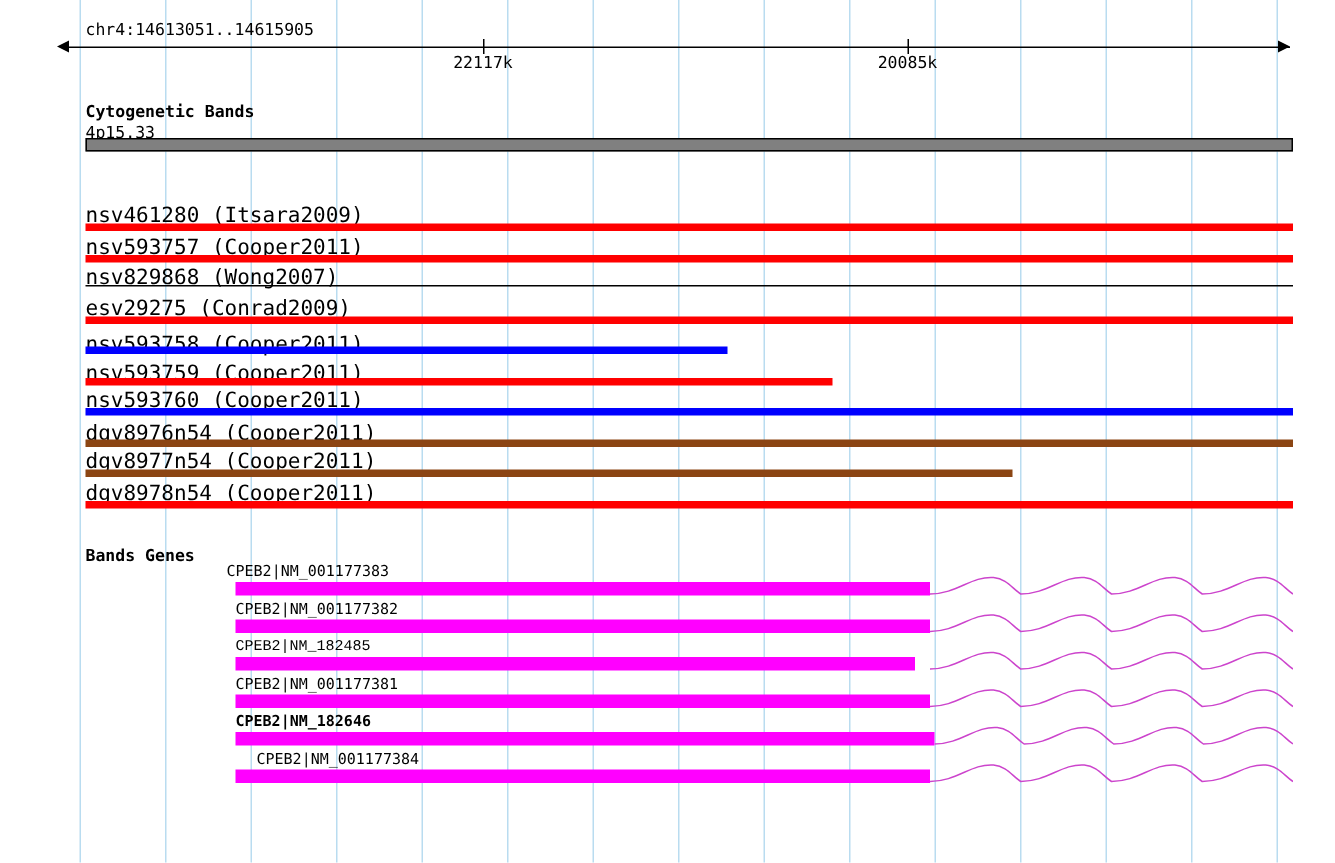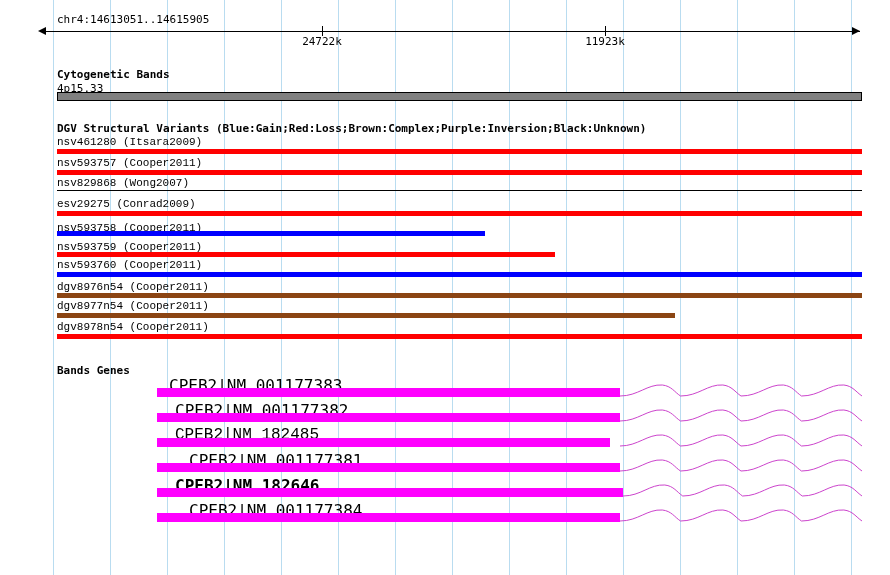--- a/index.html
+++ b/index.html
@@ -110,38 +110,36 @@
     height: 9px;
     background: #808080;
     border: 1px solid #000;
     box-sizing: border-box;
   }
 
   
   .dgv-row-label {
     position: absolute;
     left: 57px;
-    font-size: 11px;
-    white-space: nowrap;
-    font-family: Liberation Mono, monospace;
+    font-size: 14px;
+    white-space: nowrap;
   }
   .dgv-bar {
     position: absolute;
     height: 5px;
   }
   .dgv-bar.thin {
     height: 1px;
   }
 
   
   .gene-label {
     position: absolute;
-    font-size: 16px;
-    white-space: nowrap;
-    margin-left: 18px;
+    font-size: 10px;
+    white-space: nowrap;
   }
   .gene-bar {
     position: absolute;
     height: 9px;
     background: #ff00ff;
   }
 
   .squiggle {
     position: absolute;
     pointer-events: none;
@@ -169,30 +167,29 @@
   </div>
 
 <div class="stage">
 
   <div class="loc-label">chr4:14613051..14615905</div>
   <div class="ruler-line"></div>
   <div class="ruler-arrow left"></div>
   <div class="ruler-arrow right"></div>
   <div id="ruler-ticks">
       <div class="tick" style="left: 322px;"></div>
-      <div class="tick-label" style="left: 322px;">24722k</div>
+      <div class="tick-label" style="left: 322px;">22117k</div>
       <div class="tick" style="left: 605px;"></div>
-      <div class="tick-label" style="left: 605px;">11923k</div>
+      <div class="tick-label" style="left: 605px;">20085k</div>
     </div>
 
   <div class="section-title" style="top:68px;text-align:right;">Cytogenetic Bands</div>
   <div class="band-label">4p15.33</div>
   <div class="band-bar"></div>
 
-  <div class="section-title" style="top:122px;">DGV Structural Variants (Blue:Gain;Red:Loss;Brown:Complex;Purple:Inversion;Black:Unknown)</div>
   <div id="dgv-track">
       <div class="dgv-row-label" style="top: 136px;">nsv461280 (Itsara2009)</div>
       <div class="dgv-bar" style="top: 149px; left: 57px; width: 805px; background: rgb(255, 0, 0);"></div>
       <div class="dgv-row-label" style="top: 156.5px;">nsv593757 (Cooper2011)</div>
       <div class="dgv-bar" style="top: 169.5px; left: 57px; width: 805px; background: rgb(255, 0, 0);"></div>
       <div class="dgv-row-label" style="top: 177px;">nsv829868 (Wong2007)</div>
       <div class="dgv-bar thin" style="top: 190px; left: 57px; width: 805px; background: rgb(0, 0, 0);"></div>
       <div class="dgv-row-label" style="top: 197.5px; text-align: center;">esv29275 (Conrad2009)</div>
       <div class="dgv-bar" style="top: 210.5px; left: 57px; width: 805px; background: rgb(255, 0, 0);"></div>
       <div class="dgv-row-label" style="top: 222px;">nsv593758 (Cooper2011)</div>
@@ -219,21 +216,21 @@
       <div class="gene-label" style="top: 401px; left: 157px;">CPEB2|NM_001177382</div>
       <div class="gene-bar" style="top: 413px; left: 157px; width: 463px;"></div>
       <svg class="squiggle" width="242" height="20" style="left: 620px; top: 407px;">
         <path d="M 0 14 C 18.15 14, 27.225 2, 42.349999999999994 3 C 51.425 4, 54.45 10, 60.5 14 C 78.65 14, 87.725 2, 102.85 3 C 111.925 4, 114.95 10, 121 14 C 139.15 14, 148.225 2, 163.35 3 C 172.425 4, 175.45 10, 181.5 14 C 199.65 14, 208.725 2, 223.85 3 C 232.925 4, 235.95 10, 242 14" fill="none" stroke="#cc44cc" stroke-width="1"></path>
       </svg>
       <div class="gene-label" style="top: 426px; left: 157px; font-family: Liberation Mono, monospace;">CPEB2|NM_182485</div>
       <div class="gene-bar" style="top: 438px; left: 157px; width: 453px;"></div>
       <svg class="squiggle" width="242" height="20" style="left: 620px; top: 432px;">
         <path d="M 0 14 C 18.15 14, 27.225 2, 42.349999999999994 3 C 51.425 4, 54.45 10, 60.5 14 C 78.65 14, 87.725 2, 102.85 3 C 111.925 4, 114.95 10, 121 14 C 139.15 14, 148.225 2, 163.35 3 C 172.425 4, 175.45 10, 181.5 14 C 199.65 14, 208.725 2, 223.85 3 C 232.925 4, 235.95 10, 242 14" fill="none" stroke="#cc44cc" stroke-width="1"></path>
       </svg>
-      <div class="gene-label" style="top: 451px; left: 171px;">CPEB2|NM_001177381</div>
+      <div class="gene-label" style="top: 451px; left: 157px;">CPEB2|NM_001177381</div>
       <div class="gene-bar" style="top: 463px; left: 157px; width: 463px;"></div>
       <svg class="squiggle" width="242" height="20" style="left: 620px; top: 457px;">
         <path d="M 0 14 C 18.15 14, 27.225 2, 42.349999999999994 3 C 51.425 4, 54.45 10, 60.5 14 C 78.65 14, 87.725 2, 102.85 3 C 111.925 4, 114.95 10, 121 14 C 139.15 14, 148.225 2, 163.35 3 C 172.425 4, 175.45 10, 181.5 14 C 199.65 14, 208.725 2, 223.85 3 C 232.925 4, 235.95 10, 242 14" fill="none" stroke="#cc44cc" stroke-width="1"></path>
       </svg>
       <div class="gene-label" style="top: 476px; left: 157px; font-weight: bold;">CPEB2|NM_182646</div>
       <div class="gene-bar" style="top: 488px; left: 157px; width: 466px;"></div>
       <svg class="squiggle" width="239" height="20" style="left: 623px; top: 482px;">
         <path d="M 0 14 C 17.925 14, 26.8875 2, 41.824999999999996 3 C 50.7875 4, 53.775 10, 59.75 14 C 77.675 14, 86.6375 2, 101.57499999999999 3 C 110.5375 4, 113.525 10, 119.5 14 C 137.425 14, 146.3875 2, 161.325 3 C 170.2875 4, 173.275 10, 179.25 14 C 197.175 14, 206.1375 2, 221.075 3 C 230.0375 4, 233.025 10, 239 14" fill="none" stroke="#cc44cc" stroke-width="1"></path>
       </svg>
       <div class="gene-label" style="top: 501px; left: 171px;">CPEB2|NM_001177384</div>

